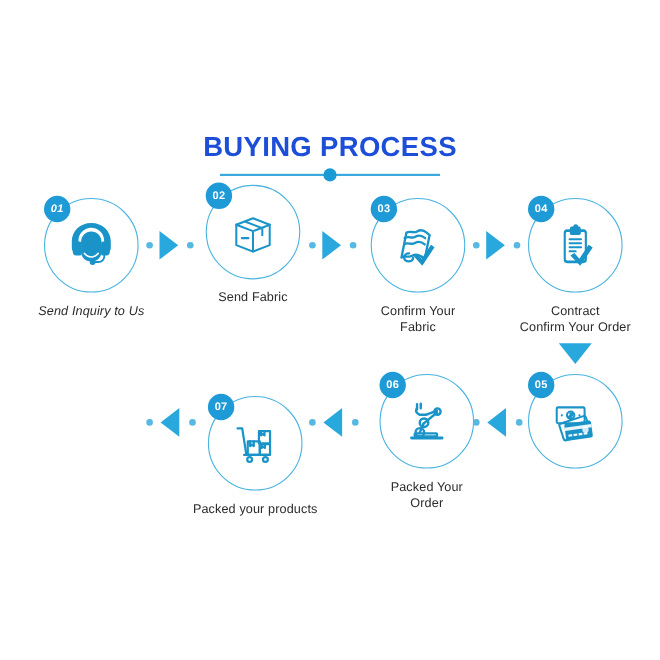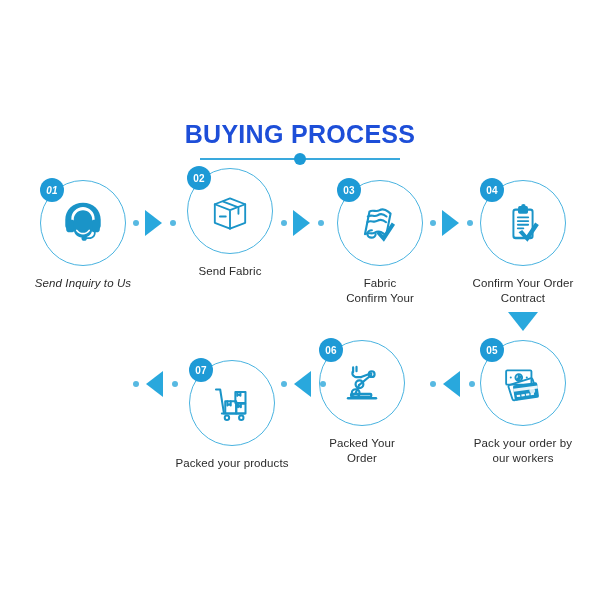--- a/index.html
+++ b/index.html
@@ -116,22 +116,22 @@
           <g fill="none" stroke="#1a94c8" stroke-width="2.6" stroke-linecap="round" stroke-linejoin="round">
             <path d="M19 18c4-3 8 1 12-1.5s8-1 11 1.5l3 2.5-5.5 27-3-2.4c-3-2.4-7-3.8-11-1.3s-8-1-12 2z"></path>
             <path d="M17 24c4-3 8 1 12-1.5s8-1 11 1.5M16.5 31c4-3 8 1 12-1.5s8-1 11 1.5"></path>
             <path d="M22 41c-3.2 0-5.5 2-5.5 4.6S18.8 50 21.6 50s5-1.8 5-4.3"></path>
           </g>
           <path d="M31 41.5 36 47l10.5-15.5 4 2.6L36.8 55 27.5 44.6z" fill="#1a94c8"></path>
         </svg>
       </div>
     </div>
     <div class="caption">
+      <div>Confirm Your</div>
       <div>Fabric</div>
-      <div>Confirm Your</div>
     </div>
   </div>
 
   <div class="cdot" style="left:430px;top:220px;"></div>
   <div class="arrow-h arrow-right" style="left:442px;top:210px;"></div>
   <div class="cdot" style="left:467px;top:220px;"></div>
 
   <div class="step" style="left:448px;top:180px;">
     <div class="ring">
       <div class="badge">04</div>
@@ -143,22 +143,22 @@
             <rect x="24.5" y="28.5" width="15" height="2.3" rx="1"></rect>
             <rect x="24.5" y="33" width="15" height="2.3" rx="1"></rect>
             <rect x="24.5" y="37.5" width="9" height="2.3" rx="1"></rect>
             <path d="M32.5 8.5a2.8 2.8 0 1 1 0 5.6 2.8 2.8 0 0 1 0-5.6z"></path>
           </g>
           <path d="M31 40.5 36.5 47 47 31.5l4.5 3L37.5 55 26.5 43.5z" fill="#1a94c8"></path>
         </svg>
       </div>
     </div>
     <div class="caption">
+      <div>Contract</div>
       <div>Confirm Your Order</div>
-      <div>Contract</div>
     </div>
   </div>
 
   <div class="arrow-down" style="left:508px;top:312px;"></div>
 
 
   <div class="cdot" style="left:133px;top:381px;"></div>
   <div class="arrow-h arrow-left" style="left:146px;top:371px;"></div>
   <div class="cdot" style="left:172px;top:381px;"></div>
 
@@ -184,21 +184,21 @@
     </div>
     <div class="caption">
       <div>Packed your products</div>
     </div>
   </div>
 
   <div class="cdot" style="left:281px;top:381px;"></div>
   <div class="arrow-h arrow-left" style="left:294px;top:371px;"></div>
   <div class="cdot" style="left:320px;top:381px;"></div>
 
-  <div class="step" style="left:287px;top:340px;">
+  <div class="step" style="left:313px;top:340px;">
     <div class="ring">
       <div class="badge">06</div>
       <div class="ring-inner">
         <svg width="54" height="54" viewBox="0 0 64 64">
           <g fill="none" stroke="#1a94c8" stroke-width="2.6" stroke-linecap="round" stroke-linejoin="round">
             <path d="M21 18.5c-1 2.6.3 5 2.6 6"></path>
             <path d="M21.5 13.5v5.5M25.5 13v5"></path>
             <path d="M24.5 25h6.5"></path>
             <path d="M31 25 43 20.5"></path>
             <path d="M43 22.5 28.5 34.5"></path>
@@ -244,19 +244,15 @@
               <rect x="24" y="45" width="4" height="2.4"></rect>
               <rect x="29.5" y="45" width="4" height="2.4"></rect>
               <rect x="35" y="45" width="4" height="2.4"></rect>
               <rect x="40.5" y="45" width="4" height="2.4"></rect>
               <circle cx="43" cy="42.2" r="3.4" opacity=".85"></circle>
             </g>
           </g>
         </svg>
       </div>
     </div>
-    <div class="caption">
-      <div>Pack your order by</div>
-      <div>our workers</div>
-    </div>
   </div>
 
 </div>
 
 </body></html>

